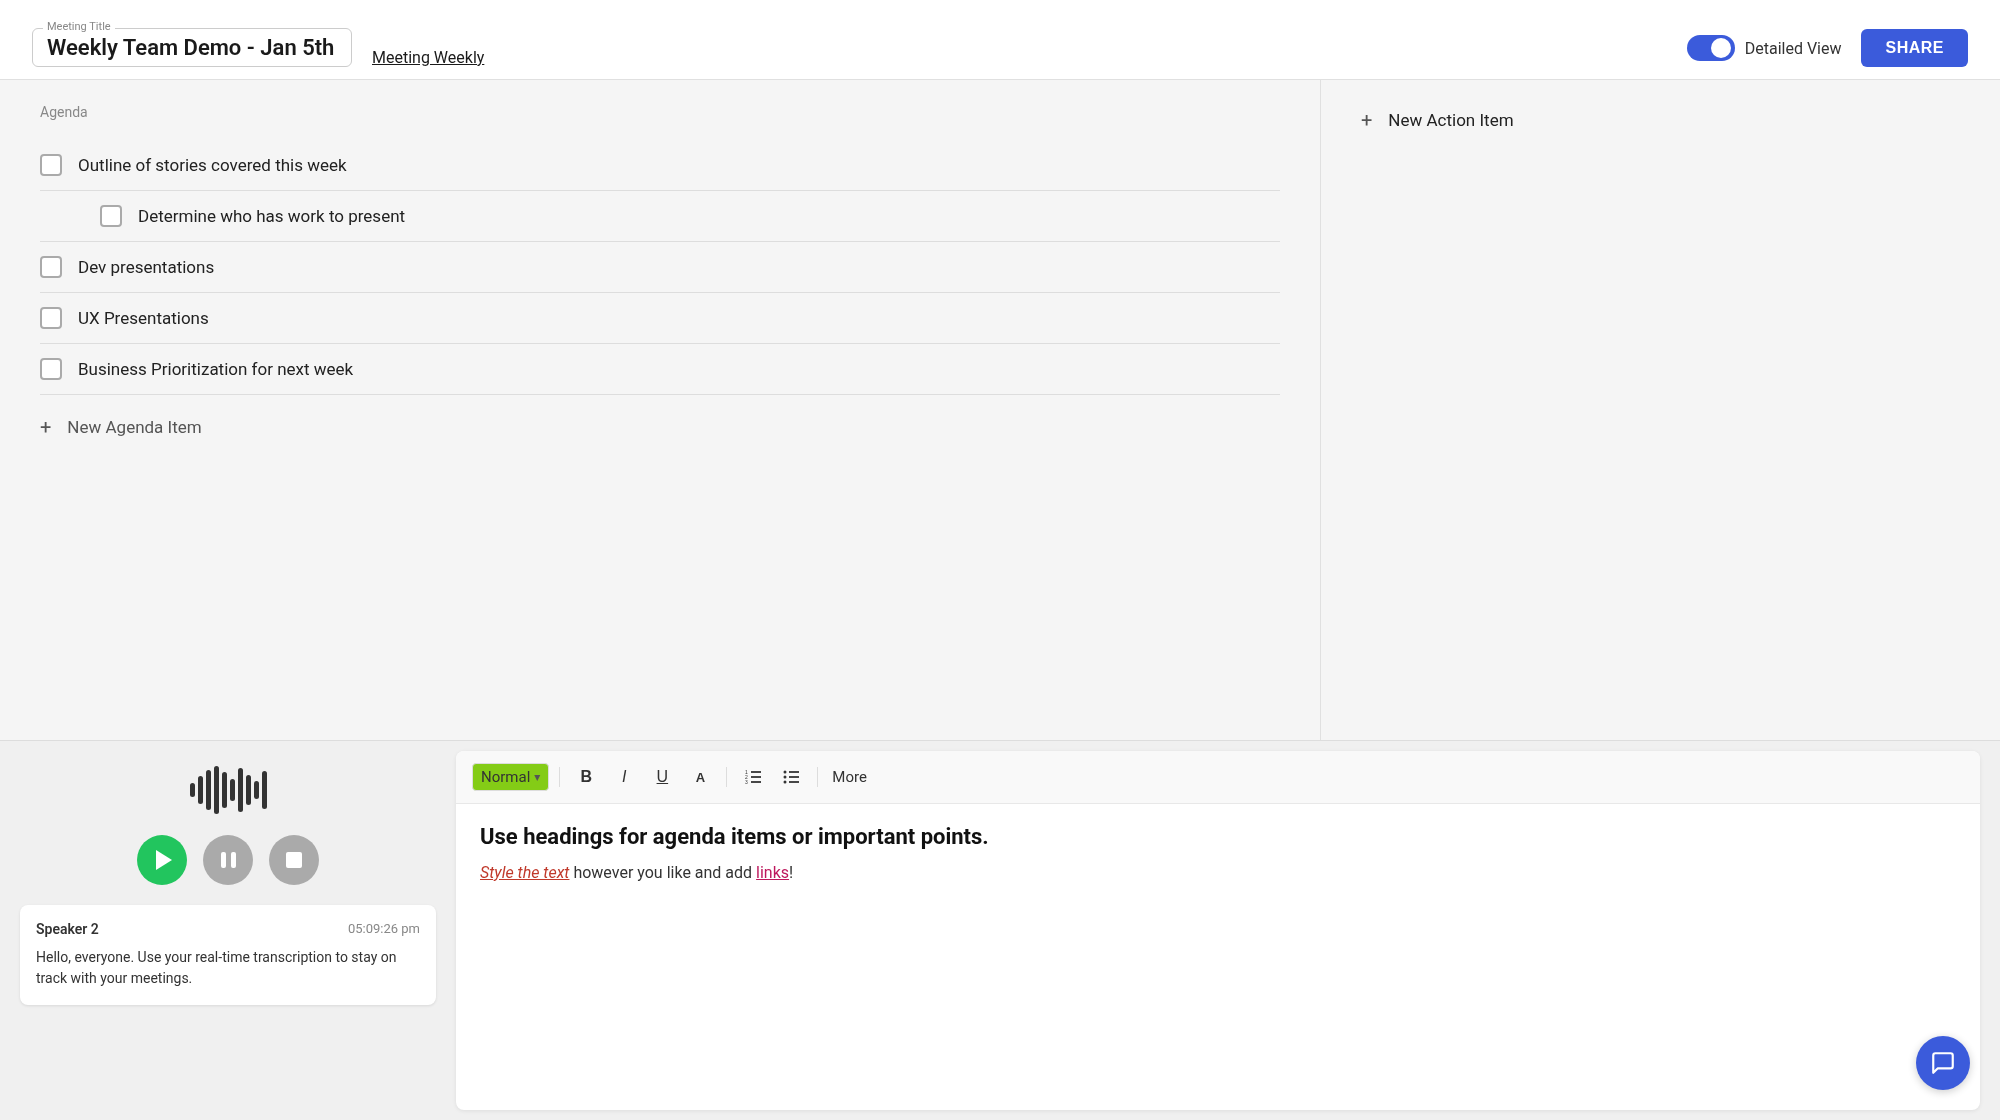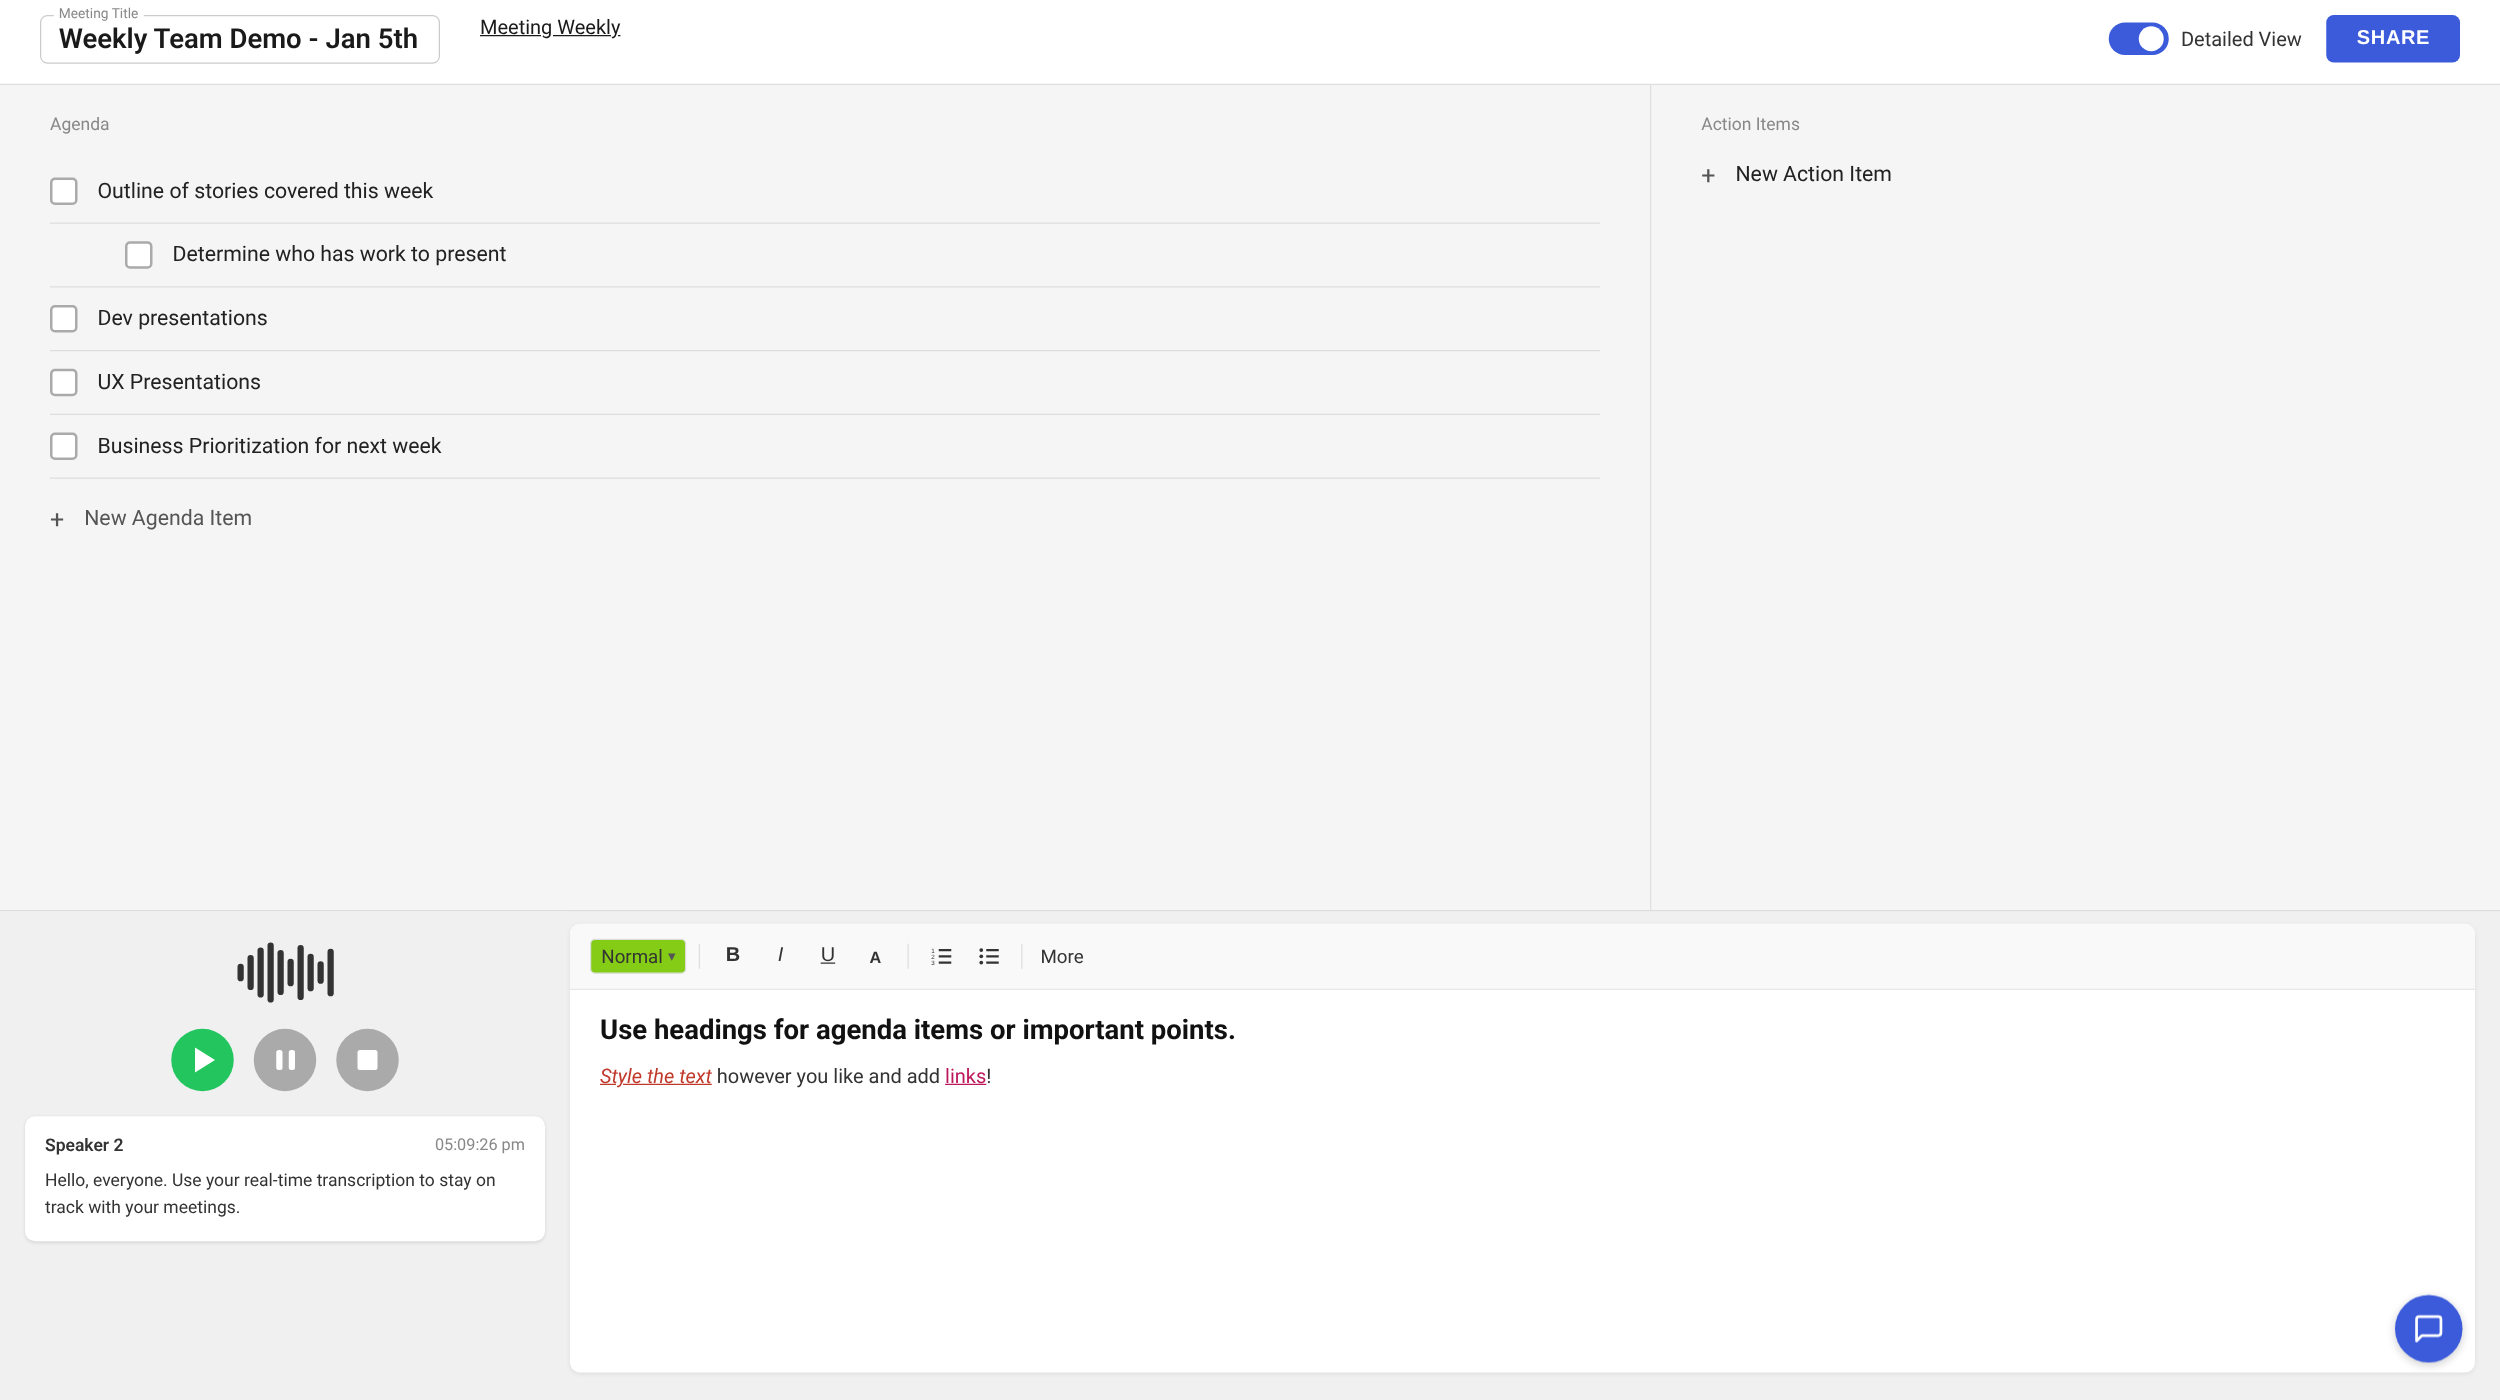--- a/index.html
+++ b/index.html
@@ -4,23 +4,23 @@
   <style>
     * { box-sizing: border-box; margin: 0; padding: 0; }
     body { font-family: -apple-system, BlinkMacSystemFont, 'Segoe UI', Roboto, sans-serif; background: #f0f0f0; width: 2000px; height: 1120px; overflow: hidden; }
 
     
     .header {
       background: #ffffff;
       border-bottom: 1px solid #e0e0e0;
       padding: 12px 32px;
       display: flex;
-      align-items: flex-start;
-      gap: 32px;
-      height: 68px;
+      align-items: flex-end;
+      gap: 20px;
+      height: 80px;
     }
     .meeting-title-wrapper {
       border: 1px solid #cccccc;
       border-radius: 6px;
       padding: 6px 14px;
       position: relative;
       min-width: 320px;
     }
     .meeting-title-label {
       position: absolute;
@@ -453,21 +453,20 @@
           <span class="agenda-item-text">Business Prioritization for next week</span>
         </div>
 
         <div class="new-agenda-btn">
           <span class="plus-icon">+</span>
           <span class="new-agenda-text">New Agenda Item</span>
         </div>
       </div>
 
       <div class="action-items-section">
-        <div class="section-label">Action Items</div>
         <div class="new-action-btn">
           <span class="plus-icon">+</span>
           <span class="new-action-text">New Action Item</span>
         </div>
       </div>
 
     </div>
 
     <div class="bottom-panel">
 

